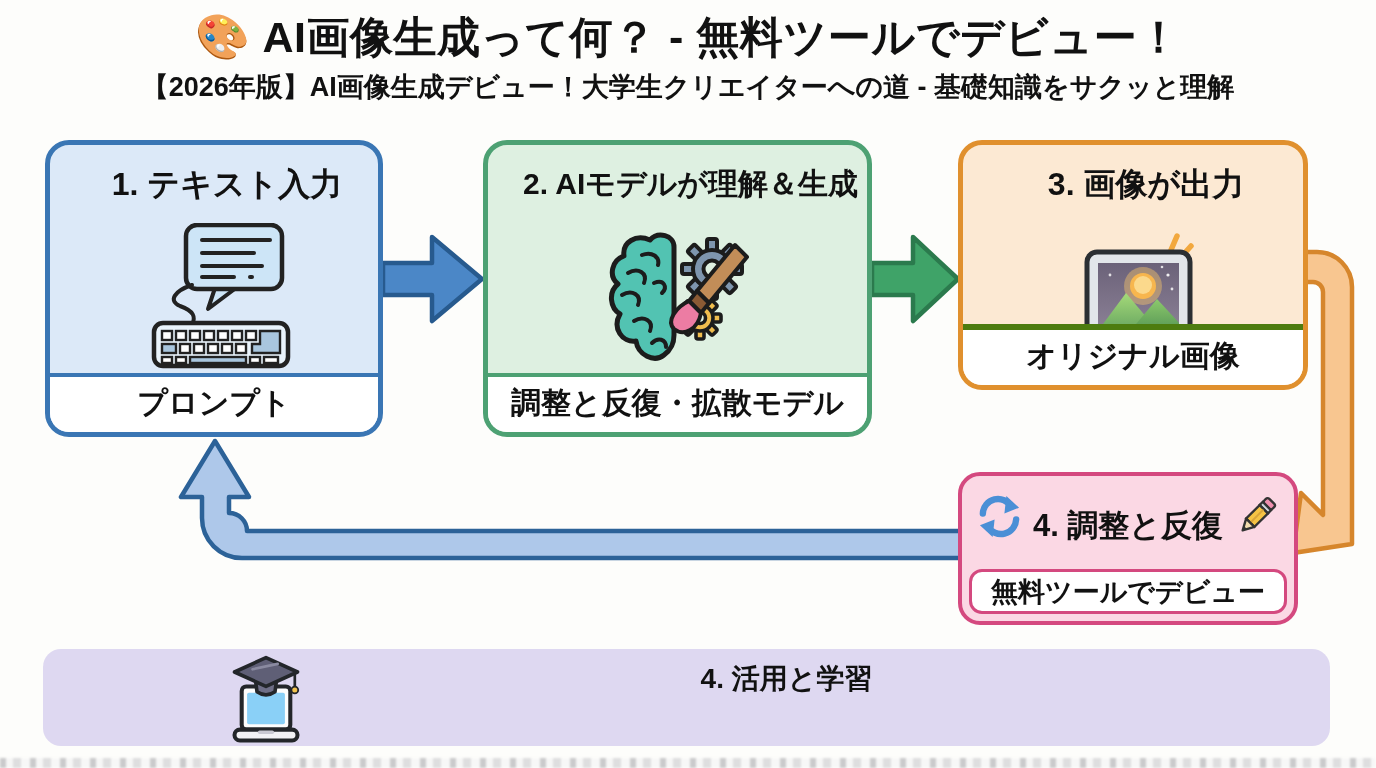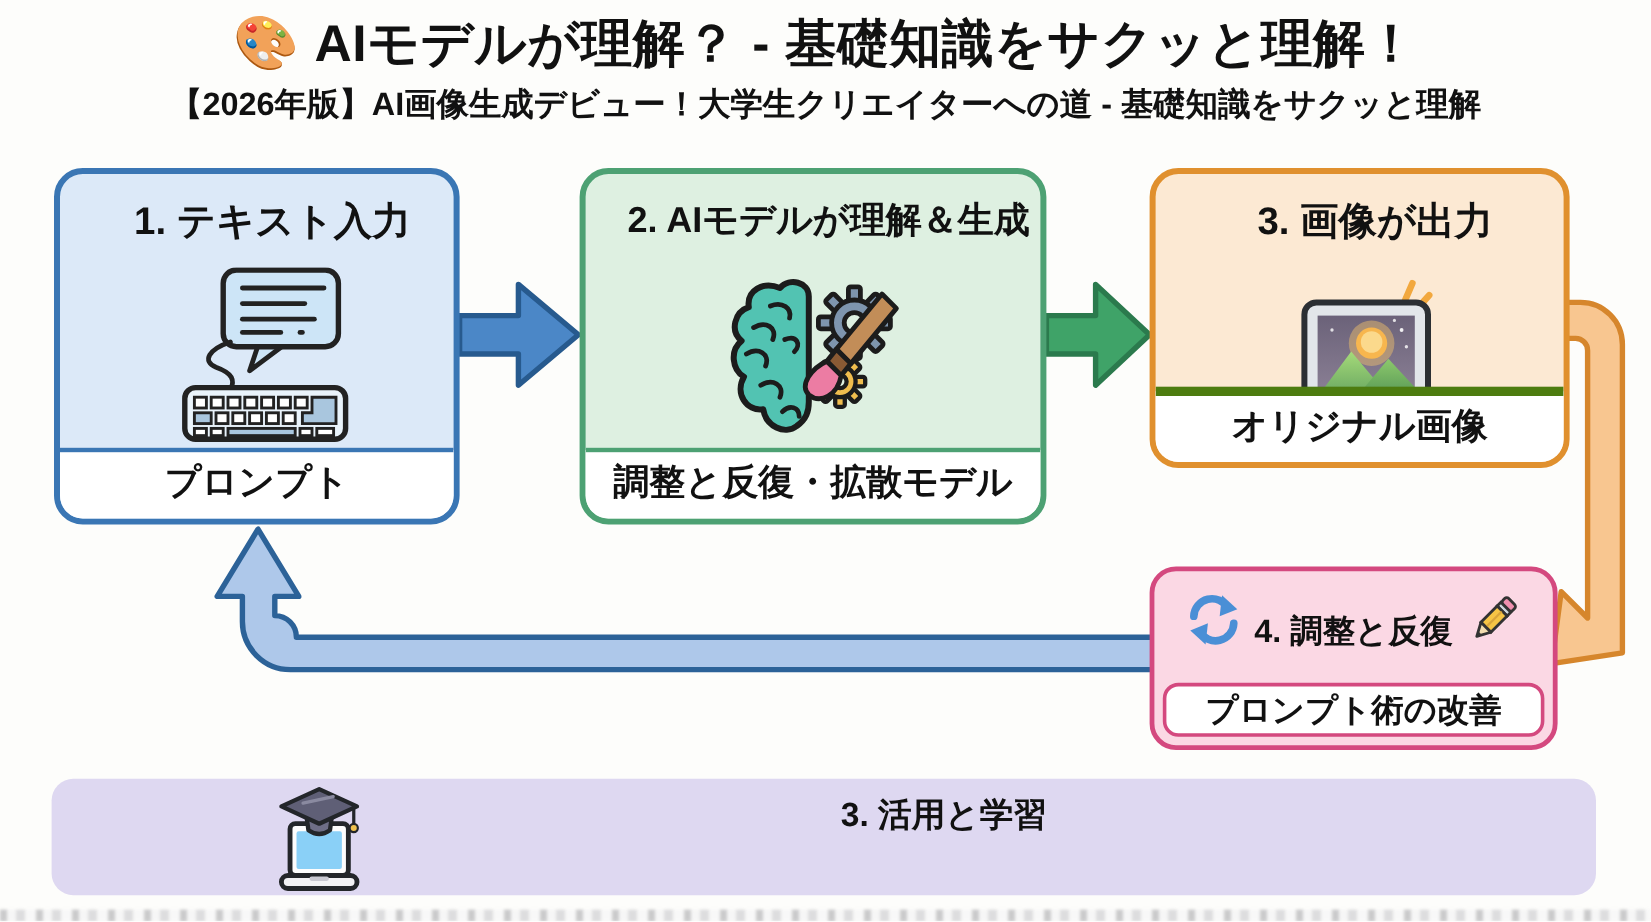--- a/index.html
+++ b/index.html
@@ -35,28 +35,28 @@
     font-size:32px;line-height:38px;white-space:nowrap;
   }
   #step2-box .step-header{font-size:30px;}
   .step-strip{
     position:absolute;left:0;right:0;bottom:0;height:55px;
     background:#ffffff;border-bottom-left-radius:19px;border-bottom-right-radius:19px;
     text-align:center;font-size:30px;line-height:52px;white-space:nowrap;margin-top:20px;
   }
   #step1-box .step-strip{border-top:4px solid #3a76b4;}
   #step2-box .step-strip{border-top:4px solid #4da173;}
-  #step3-box .step-strip{border-top:8px solid #4d7c0f;text-align:center;}
+  #step3-box .step-strip{border-top:6px solid #4d7c0f;text-align:center;}
   .step-icon{position:absolute;}
   
   #step4-title-row{
     position:absolute;top:14px;left:0;width:100%;height:52px;
     display:flex;align-items:center;justify-content:center;gap:10px;
   }
-  #step4-title-row .step4-header{font-size:27px;white-space:nowrap;margin-top:20px;}
+  #step4-title-row .step4-header{font-size:31px;white-space:nowrap;margin-top:20px;}
   #step4-box .step-strip4{
     position:absolute;left:7px;right:7px;bottom:7px;height:45px;
     background:#fff;border:3px solid #d4497f;border-radius:13px;
     text-align:center;font-size:27px;line-height:41px;white-space:nowrap;box-sizing:border-box;
   }
   
   #step5-text{
     position:absolute;left:280px;right:80px;top:10px;text-align:center;
     font-size:28px;line-height:40px;white-space:nowrap;
   }
@@ -68,21 +68,21 @@
       rgba(150,150,158,.6) 13px 21px, rgba(242,242,244,.95) 21px 30px);
     z-index:4;
   }
 </style>
 </head>
 <body>
 
 <div id="canvas">
 
   <div id="page-title" class="abs">
-    <span class="emoji">🎨</span><span>AIモデルが理解？ - 基礎知識をサクッと理解！</span>
+    <span class="emoji">🎨</span><span>AI画像生成って何？ - 無料ツールでデビュー！</span>
   </div>
   <div id="page-subtitle" class="abs">【2026年版】AI画像生成デビュー！大学生クリエイターへの道 - 基礎知識をサクッと理解</div>
 
   <svg id="arrow-layer" class="abs" width="1376" height="768" viewBox="0 0 1376 768">
     <path d="M 383 263 L 432 263 L 432 237 L 482 279 L 432 321 L 432 295 L 383 295 Z" stroke-width="4.5" stroke-linejoin="round" fill="#4b87c7" stroke="#275a8e"></path>
     <path d="M 872 263 L 913 263 L 913 237 L 958 279 L 913 321 L 913 295 L 872 295 Z" stroke-width="4.5" stroke-linejoin="round" fill="#3fa368" stroke="#2b7a4d"></path>
     <path d="M 1303 252 L 1317 252 A 35 35 0 0 1 1352 287 L 1352 544 L 1293 553 L 1301 493 L 1323 515 L 1323 292 A 10 10 0 0 0 1313 282 L 1303 282 Z" stroke-width="4.5" stroke-linejoin="round" fill="#f8c690" stroke="#d6862c"></path>
     <path d="M 968 531 L 247 531 A 18 18 0 0 0 229 513 L 229 497 L 249 497 L 215 441 L 181 497 L 202 497 L 202 518 A 40 40 0 0 0 242 558 L 968 558 Z" stroke-width="4.5" stroke-linejoin="round" fill="#aec8ea" stroke="#2c6298"></path>
   </svg>
 
@@ -231,34 +231,34 @@
         <g transform="rotate(135 24 24)">
           <rect x="2" y="18" width="7" height="12" rx="2.5" fill="#ef8fae" stroke="#333" stroke-width="2.4"></rect>
           <rect x="9" y="18" width="4.5" height="12" fill="#cfd6dd" stroke="#333" stroke-width="2.4"></rect>
           <rect x="13.5" y="18" width="19.5" height="12" fill="#f6c445" stroke="#333" stroke-width="2.4"></rect>
           <line x1="14" y1="24" x2="33" y2="24" stroke="#d9a53a" stroke-width="2"></line>
           <polygon points="33,18 44,24 33,30" fill="#f3ddb0" stroke="#333" stroke-width="2.4" stroke-linejoin="round"></polygon>
           <polygon points="40,21.8 44,24 40,26.2" fill="#333"></polygon>
         </g>
       </svg>
     </div>
-    <div class="step-strip4">プロンプト術の改善</div>
+    <div class="step-strip4">無料ツールでデビュー</div>
   </div>
 
   <div id="step5-box" class="abs step-box">
     <svg class="step-icon" style="left:182px;top:5px;" width="82" height="90" viewBox="0 0 90 100">
       <rect x="18" y="36" width="54" height="48" rx="5" fill="#fdfdfd" stroke="#23262a" stroke-width="4.5"></rect>
       <rect x="24" y="43" width="42" height="35" rx="2" fill="#8ad0f7"></rect>
       <path d="M 33 27 L 57 27 L 55 42 Q 45 49 35 42 Z" fill="#6e6e86" stroke="#23262a" stroke-width="4" stroke-linejoin="round"></path>
       <polygon points="45,4 80,20 45,36 10,20" fill="#5f5f76" stroke="#23262a" stroke-width="4" stroke-linejoin="round"></polygon>
       <line x1="30" y1="17" x2="58" y2="11" stroke="#8a8aa0" stroke-width="3" stroke-linecap="round"></line>
       <line x1="77" y1="22" x2="77" y2="36" stroke="#23262a" stroke-width="3"></line>
       <circle cx="77" cy="40" r="3.8" fill="#f0c24e" stroke="#23262a" stroke-width="2"></circle>
       <rect x="10" y="84" width="70" height="12" rx="6" fill="#f2f2f5" stroke="#23262a" stroke-width="4.5"></rect>
       <rect x="36" y="85" width="18" height="4" rx="2" fill="#c9c9d2"></rect>
     </svg>
     <div id="step5-text">
-      <div>3. 活用と学習</div>
+      <div>4. 活用と学習</div>
     </div>
   </div>
 
   <div id="bottom-artifact" class="abs"></div>
 </div>
 
 </body></html>

